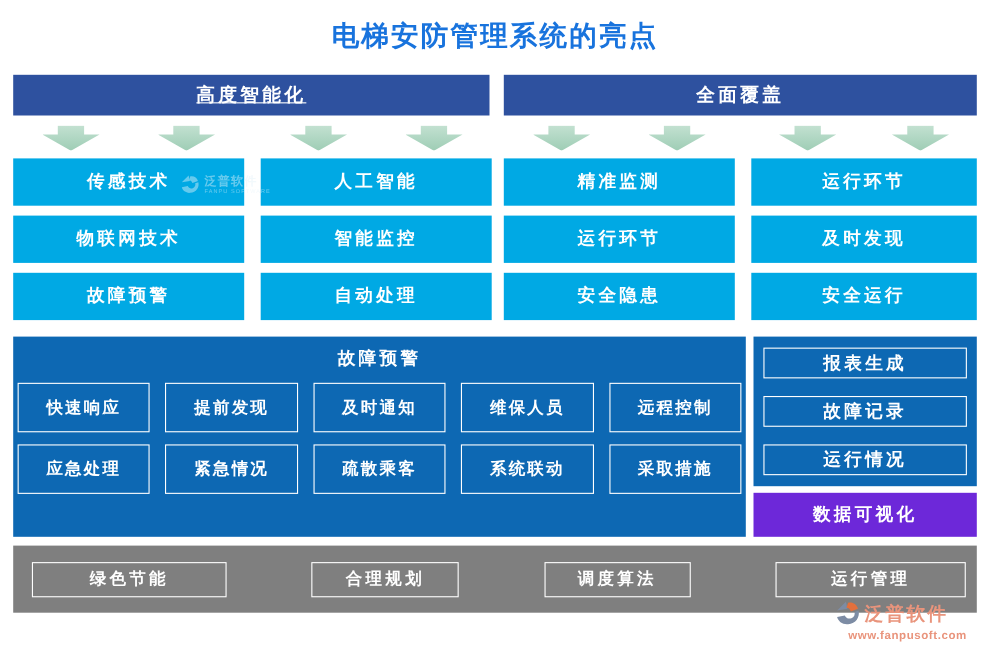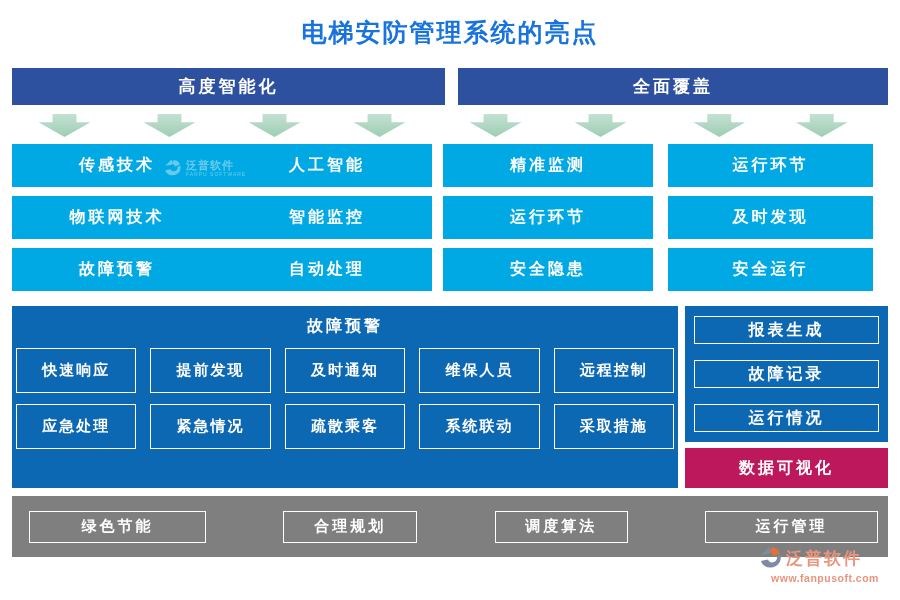--- a/index.html
+++ b/index.html
@@ -11,26 +11,26 @@
   .title{
     position:absolute;top:16px;left:0;width:100%;text-align:center;
     font-size:25px;letter-spacing:2px;color:#1873dd;
   }
   
   .hdr{
     position:absolute;top:68px;height:37px;background:#2e519f;color:#fff;
     display:flex;align-items:center;justify-content:center;
     font-size:17px;letter-spacing:3px;
   }
-  .hdr-left{left:12px;width:433px;}
+  .hdr-left{left:12px;width:433px;text-decoration:underline;}
   .hdr-right{left:458px;width:430px;}
   
   .arrow-row{position:absolute;top:114px;left:12px;width:876px;height:24px;display:flex;}
   .acell{display:flex;justify-content:space-around;align-items:flex-start;}
-  .w1{width:210px;}
+  .w1{width:210px;margin-right:15px;}
   .w2{width:210px;margin-right:11px;}
   .w3{width:210px;margin-right:15px;}
   .w4{width:205px;}
   .arrow{
     width:52px;height:23px;
     background:linear-gradient(180deg,#c3e1d1 0%,#9ecdb5 100%);
     clip-path:polygon(27% 0,73% 0,73% 36%,100% 36%,50% 100%,0 36%,27% 36%);
   }
   
   .frow{position:absolute;left:12px;width:876px;height:43px;display:flex;}
@@ -56,21 +56,21 @@
     position:absolute;left:685px;top:306px;width:203px;height:136px;
     background:#0d68b3;box-sizing:border-box;padding:10px 9px;
     display:flex;flex-direction:column;gap:16px;
   }
   .report-btn{
     flex:1;border:1.5px solid #fff;box-sizing:border-box;color:#fff;
     display:flex;align-items:center;justify-content:center;
     font-size:16px;letter-spacing:3px;
   }
   .dv-bar{
-    position:absolute;left:685px;top:448px;width:203px;height:40px;background:#be185d;
+    position:absolute;left:685px;top:448px;width:203px;height:40px;background:#6d28d9;
     color:#fff;display:flex;align-items:center;justify-content:center;
     font-size:16px;letter-spacing:3px;
   }
   
   .bottom-bar{
     position:absolute;left:12px;top:496px;width:876px;height:61px;background:#7f7f7f;
     display:flex;align-items:center;justify-content:space-between;
     padding:0 10px 0 17px;box-sizing:border-box;
   }
   .bottom-btn{

